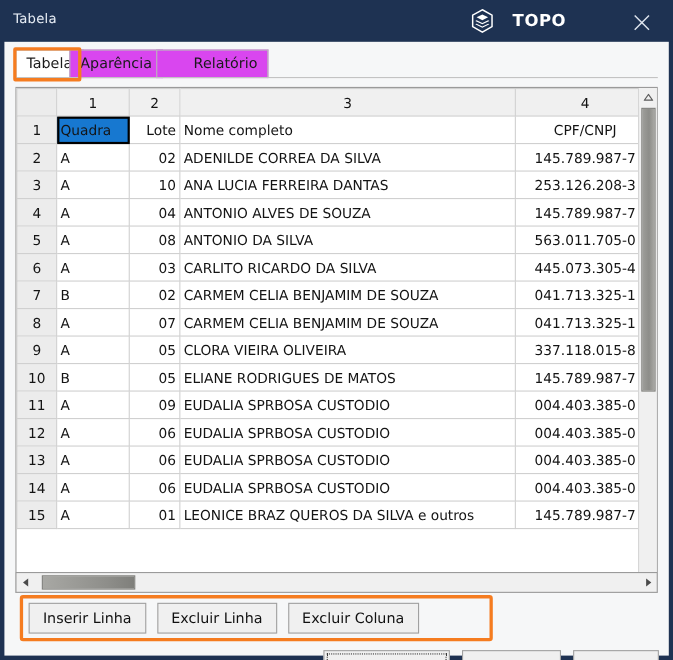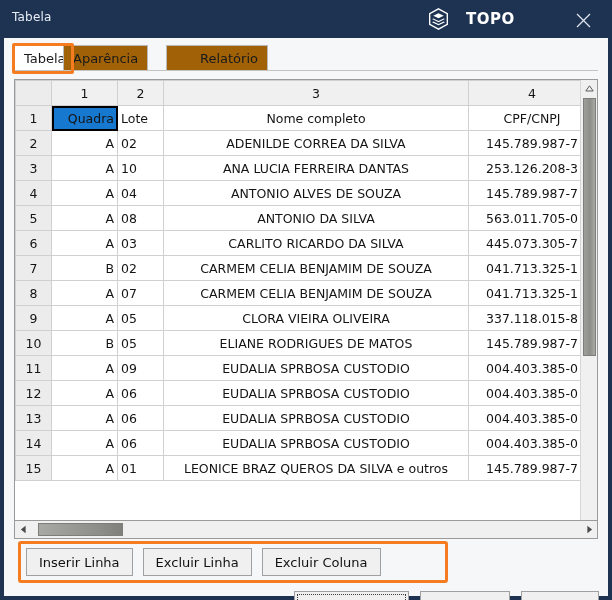--- a/index.html
+++ b/index.html
@@ -18,45 +18,45 @@
   .logo-text{font-size:15px;font-weight:bold;color:#ffffff;letter-spacing:.5px;font-family:"DejaVu Sans","Liberation Sans",sans-serif;}
   .close-btn{position:absolute;left:570px;top:8px;width:26px;height:24px;display:flex;align-items:center;justify-content:center;cursor:pointer;}
   .close-btn svg{display:block;}
 
   
   .panel{position:absolute;left:4px;top:38px;width:604px;height:558px;background:#f6f7f8;}
 
   
   .tabstrip{position:absolute;left:10px;top:7px;width:584px;height:26px;}
   .tab{position:absolute;top:0;height:26px;box-sizing:border-box;
-       border:1px solid #b9b9b9;border-bottom:none;background:#a16207;
+       border:1px solid #b9b9b9;border-bottom:none;background:#d946ef;
        font-size:13px;color:#1a1a1a;display:flex;align-items:center;justify-content:center;
        padding:0 9px;cursor:pointer;}
   .tab.active{background:#ffffff;border-color:#b0b0b0;}
   #tab0{left:0;}
   #tab1{left:49px;}
-  #tab2{left:152px;padding-left:33px;}
+  #tab2{left:128px;padding-left:33px;}
   .tabline{position:absolute;left:10px;top:32px;width:584px;height:1px;background:#c3c3c3;}
 
   .tab-highlight{position:absolute;left:8px;top:5px;width:62px;height:31px;
      border:3px solid #f57c20;box-sizing:border-box;border-radius:2px;pointer-events:none;z-index:5;}
 
   
   .gridwrap{position:absolute;left:10px;top:41px;width:584px;height:460px;
      background:#ffffff;border:1px solid #9a9a9a;box-sizing:border-box;overflow:hidden;}
   table.grid{border-collapse:collapse;table-layout:fixed;width:580px;}
   table.grid td,table.grid th{
      border:1px solid #d0d0d0;height:25px;padding:0 3px;box-sizing:border-box;
      font-size:12.5px;color:#141414;font-weight:normal;overflow:hidden;white-space:nowrap;}
   th.corner{width:36px;background:#ececec;border-top:none;border-left:none;}
   th.colhdr{background:#f0f0f0;color:#1816e0;font-weight:bold;font-size:12.5px;text-align:center;border-top:none;}
   td.rowhdr{width:36px;background:#ececec;color:#1816e0;font-weight:bold;text-align:center;font-size:12.5px;border-left:none;}
-  .c1{width:66px;text-align:right;}
-  .c2{width:46px;text-align:left;}
-  .c3{width:305px;text-align:center;}
+  .c1{width:66px;text-align:left;}
+  .c2{width:46px;text-align:right;}
+  .c3{width:305px;text-align:left;}
   .c4{width:127px;text-align:center;}
   td.sel{background:#1778d0;color:#ffffff;outline:2px solid #000000;outline-offset:-2px;position:relative;}
 
   
   .vsb{position:absolute;right:0;top:0;width:17px;height:100%;background:#f0f0f0;border-left:1px solid #d6d6d6;box-sizing:border-box;}
   .vsb .arrow{width:17px;height:17px;display:flex;align-items:center;justify-content:center;background:#f0f0f0;cursor:pointer;}
   .vsb .arrow.bottom{position:absolute;bottom:0;left:0;}
   .vsb .thumb{position:absolute;left:2px;top:18px;width:13px;height:258px;
      background:linear-gradient(90deg,#9e9e9a,#8d8d89 55%,#a9a9a5);border:1px solid #7d7d79;box-sizing:border-box;cursor:pointer;}
 
@@ -173,21 +173,21 @@
             <td class="c2">08</td>
             <td class="c3">ANTONIO DA SILVA</td>
             <td class="c4">563.011.705-0</td>
           </tr>
 
           <tr>
             <td class="rowhdr">6</td>
             <td class="c1">A</td>
             <td class="c2">03</td>
             <td class="c3">CARLITO RICARDO DA SILVA</td>
-            <td class="c4">445.073.305-7</td>
+            <td class="c4">445.073.305-4</td>
           </tr>
 
           <tr>
             <td class="rowhdr">7</td>
             <td class="c1">B</td>
             <td class="c2">02</td>
             <td class="c3">CARMEM CELIA BENJAMIM DE SOUZA</td>
             <td class="c4">041.713.325-1</td>
           </tr>
 

